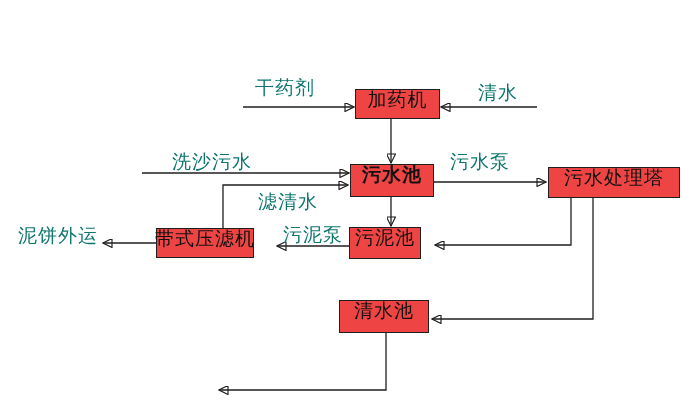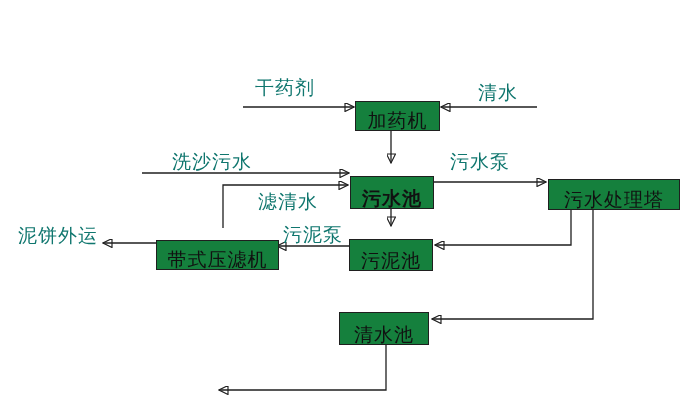--- a/index.html
+++ b/index.html
@@ -35,26 +35,25 @@
     height: 420px;
   }
   .wires path {
     fill: none;
     stroke: #1f1f1f;
     stroke-width: 1.3px;
   }
   .node {
     position: absolute;
     border: 1.4px solid #1f1f1f;
-    background: #15803d;
+    background: #ef4444;
     display: flex;
-    align-items: flex-end;
+    align-items: flex-start;
     justify-content: center;
     box-sizing: border-box;
-    margin-top: 12px;
   }
   .node span {
     font-size: 19px;
     color: #111111;
     letter-spacing: 1px;
     white-space: nowrap;
     line-height: 1;
   }
   .elabel {
     position: absolute;
@@ -96,25 +95,25 @@
   </div>
 
   <div class="node" style="left:350px; top:164px; width:84px; height:33px;font-weight:bold;">
     <span>污水池</span>
   </div>
 
   <div class="node" style="left:548px; top:167px; width:132px; height:31px;">
     <span>污水处理塔</span>
   </div>
 
-  <div class="node" style="left:349px; top:227px; width:84px; height:32px;">
+  <div class="node" style="left:349px; top:227px; width:72px; height:32px;">
     <span>污泥池</span>
   </div>
 
-  <div class="node" style="left:156px; top:228px; width:123px; height:30px;">
+  <div class="node" style="left:156px; top:228px; width:98px; height:30px;">
     <span>带式压滤机</span>
   </div>
 
   <div class="node" style="left:339px; top:300px; width:90px; height:33px;font-family:Liberation Serif, serif;">
     <span>清水池</span>
   </div>
 
   <div class="elabel" style="left:255px; top:78px;">干药剂</div>
   <div class="elabel" style="left:478px; top:83px;">清水</div>
   <div class="elabel" style="left:172px; top:152px;">洗沙污水</div>

